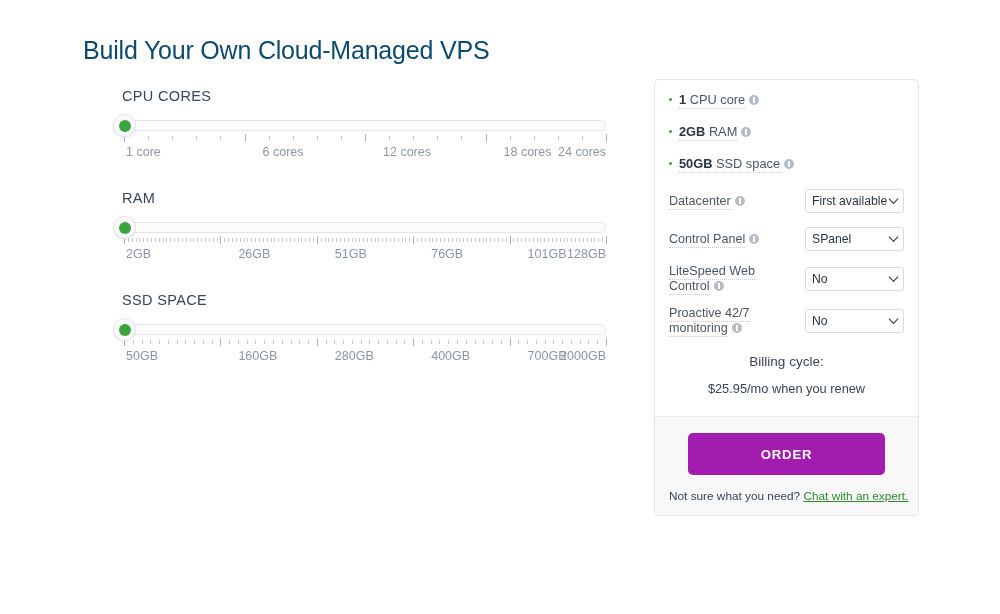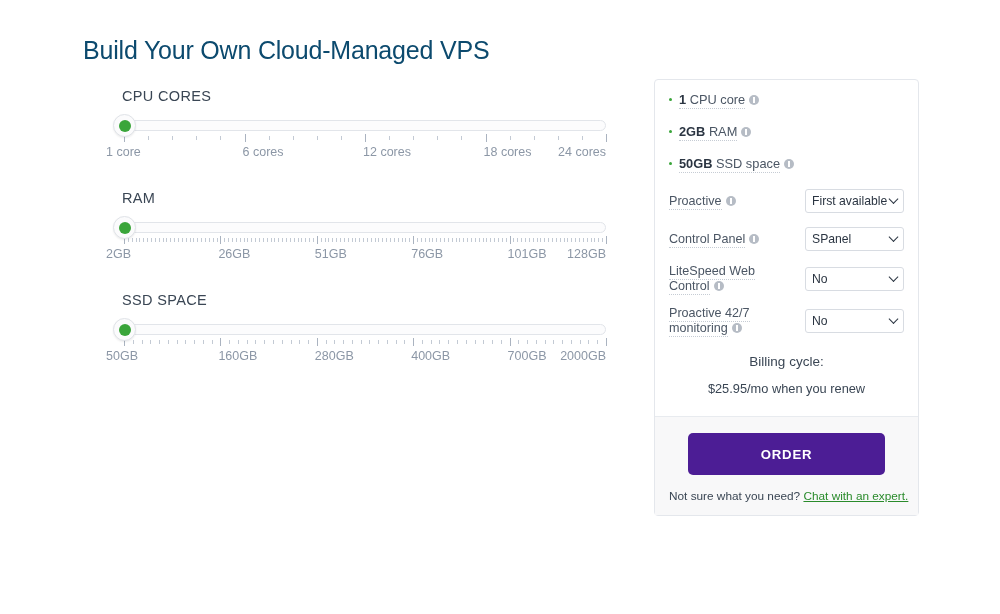--- a/index.html
+++ b/index.html
@@ -100,20 +100,21 @@
     right: 0px;
     top: 31px;
     height: 16px;
   }
   .tick-label {
     position: absolute;
     font-size: 12.5px;
     color: #8c97a6;
     white-space: nowrap;
     top: 0;
+    margin-left: 20px;
   }
 
   
   .vps-panel {
     position: absolute;
     left: 654px;
     top: 79px;
     width: 265px;
     background: #ffffff;
     border: 1px solid #e4e7ec;
@@ -251,21 +252,21 @@
     border-top: 1px solid #e8ebef;
     background: #f8f8f9;
     padding: 16px 14px 12px 14px;
     text-align: center;
   }
   .order-button {
     display: block;
     width: 197px;
     height: 42px;
     margin: 0 auto;
-    background: #4c1d95;
+    background: #a21caf;
     border: none;
     border-radius: 5px;
     color: #ffffff;
     font-size: 13.2px;
     font-weight: bold;
     letter-spacing: 0.8px;
     line-height: 42px;
     cursor: pointer;
     font-family: "Liberation Sans", sans-serif;
   }
@@ -558,21 +559,21 @@
         </div>
         <div class="spec-item">
           <span class="spec-text"><span class="spec-value">2GB</span> <span>RAM</span></span><span class="info-icon"></span>
         </div>
         <div class="spec-item">
           <span class="spec-text"><span class="spec-value">50GB</span> <span>SSD space</span></span><span class="info-icon"></span>
         </div>
       </div>
 
       <div class="opt-row">
-        <div class="opt-label"><span class="lbl-text">Proactive</span><span class="info-icon"></span></div>
+        <div class="opt-label"><span class="lbl-text">Datacenter</span><span class="info-icon"></span></div>
         <div class="select-box">
           <span>First available</span>
           <span class="chevron"></span>
         </div>
       </div>
 
       <div class="opt-row">
         <div class="opt-label"><span class="lbl-text">Control Panel</span><span class="info-icon"></span></div>
         <div class="select-box">
           <span>SPanel</span>

